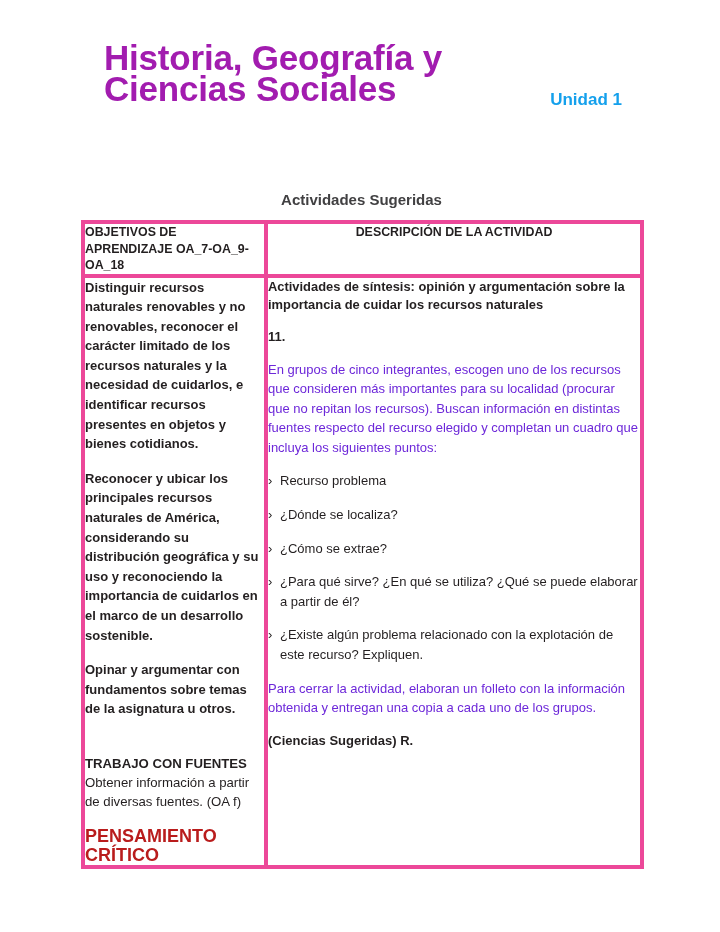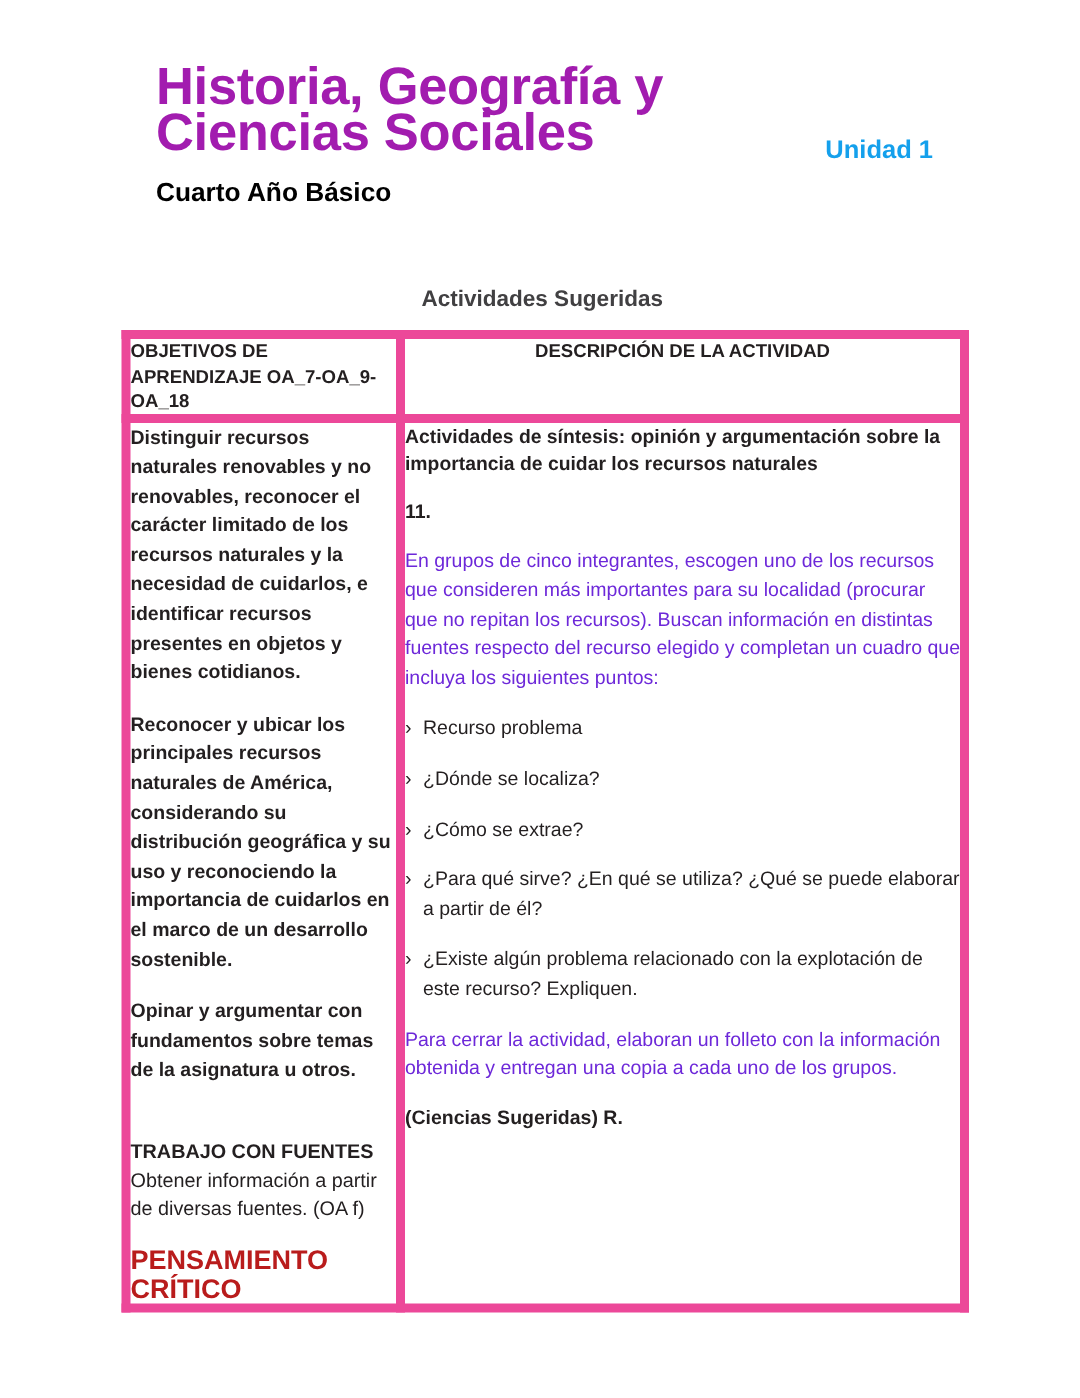--- a/index.html
+++ b/index.html
@@ -83,21 +83,21 @@
   .activity-table {
     position: absolute;
     left: 81px;
     top: 220px;
     width: 561px;
     border-collapse: collapse;
     table-layout: fixed;
   }
   .activity-table th,
   .activity-table td {
-    border: 6px solid #ec4899;
+    border: 4px solid #ec4899;
     vertical-align: top;
     padding: 0;
   }
   .col-obj { width: 183px; }
   .col-desc { width: 376px; }
 
   .th-obj {
     padding: 9px 8px 10px 9px;
     font-weight: bold;
     font-size: 12.4px;
@@ -201,21 +201,20 @@
     color: #231f20;
     margin: 0;
   }
 </style>
 </head>
 <body>
 
 <div class="doc-header">
   <h1 class="header-title">Historia, Geografía y Ciencias Sociales</h1>
   <div class="unidad">Unidad 1</div>
-  <div class="grade">Cuarto Año Básico</div>
 </div>
 
 <div class="section-heading">Actividades Sugeridas</div>
 
 <table class="activity-table">
   <colgroup>
     <col class="col-obj">
     <col class="col-desc">
   </colgroup>
   <thead>

